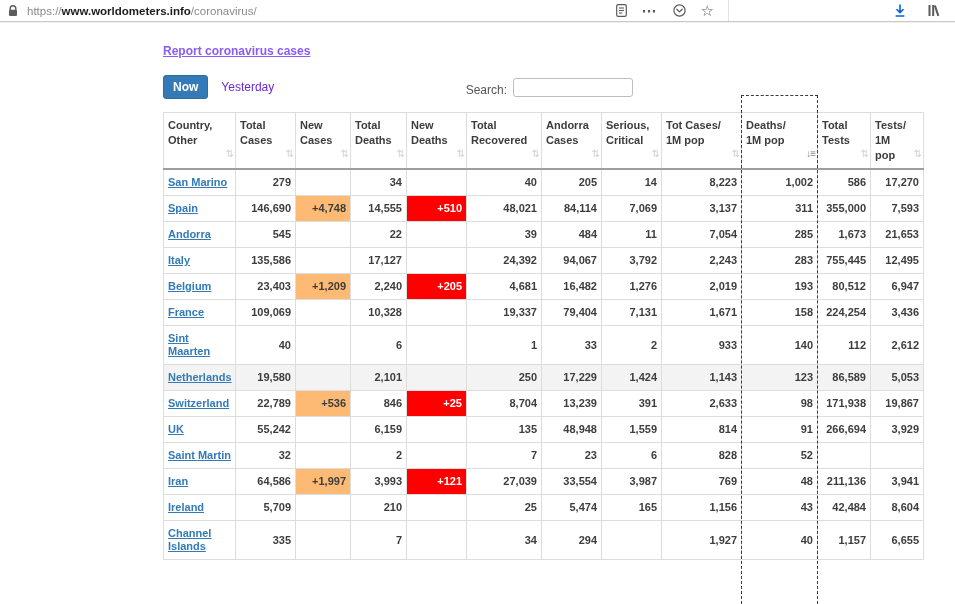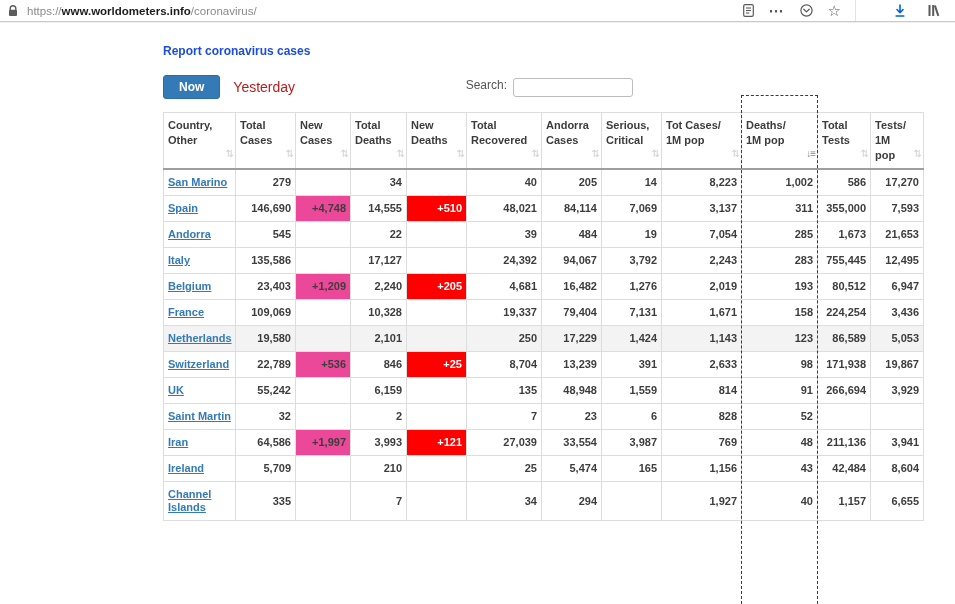--- a/index.html
+++ b/index.html
@@ -10,44 +10,44 @@
   }
 
   
   .topbar {
     position:absolute; top:0; left:0; width:955px; height:22px;
     background:#fff; border-bottom:1px solid #c9c9c9;
     box-shadow:0 1px 0 #f1f1f1;
     display:flex; align-items:center;
   }
   .locbar {
-    display:flex; align-items:center; width:856px; height:100%;
+    display:flex; align-items:center; width:729px; height:100%;
     border-right:1px solid #e2e2e2; padding:0 8px;
   }
   .url { font-size:11.5px; margin-left:9px; flex:1; white-space:nowrap; }
   .url .dim { color:#8a8a8a; }
   .url .strong { color:#1c1c1c; font-weight:700; }
   .loc-icons { display:flex; align-items:center; gap:15px; margin-right:6px; }
   .toolbar-icons { display:flex; align-items:center; gap:20px; margin-left:auto; margin-right:14px; }
   .icon-txt { color:#5a5a5a; font-size:14px; line-height:1; cursor:default; }
   .icon-dots { font-size:15px; font-weight:700; letter-spacing:1px; }
 
   
   .content { position:absolute; left:163px; top:22px; width:760px; }
   .report-link {
     display:inline-block; margin-top:22px; font-size:12px; font-weight:700;
-    color:#1d4ed8; cursor:pointer;
+    color:#8b5cf6; text-decoration:underline; cursor:pointer;
   }
   .controls { margin-top:16px; width:470px; display:flex; align-items:center; }
   .btn-now {
     background:#337ab7; color:#fff; border:1px solid #2e6da4; border-radius:3px;
-    font-size:12px; font-weight:600; padding:4px 15px; font-family:inherit; cursor:pointer;
-  }
-  .yesterday { margin-left:13px; color:#b91c1c; font-size:14px; }
-  .search-wrap { margin-left:auto; display:flex; align-items:flex-start; font-size:12px; color:#555; }
+    font-size:12px; font-weight:600; padding:4px 9px; font-family:inherit; cursor:pointer;
+  }
+  .yesterday { margin-left:13px; color:#6d28d9; font-size:12px; }
+  .search-wrap { margin-left:auto; display:flex; align-items:flex-end; font-size:12px; color:#555; }
   .search-input {
     margin-left:6px; width:120px; height:19px; border:1px solid #bdbdbd;
     border-radius:3px; font-family:inherit; font-size:11px; padding:0 4px;
   }
 
   
   table.cases {
     margin-top:13px; border-collapse:collapse; table-layout:fixed;
     width:760px; font-size:11px;
   }
@@ -60,21 +60,21 @@
     position:relative; vertical-align:top; line-height:15px; cursor:pointer;
     background:#fff;
   }
   td {
     border:1px solid #ddd; padding:6px 4px; color:#3d3d3d; font-weight:700;
     text-align:right; line-height:13px; background:#fff;
   }
   td.country { text-align:left; }
   td.country a { color:#337ab7; font-weight:700; text-decoration:underline; cursor:pointer; }
   tr.hl td { background:#f3f3f3; }
-  td.yellow { background:#ec4899; }
+  td.yellow { background:#fdba74; }
   td.red { background:#FF0000; color:#fff; }
   .sort-icon {
     position:absolute; right:2px; bottom:7px; font-size:10px;
     color:#cfcfcf; font-weight:400; letter-spacing:-1px;
   }
   .sort-icon.desc { color:#848484; }
 
   
   .col-select {
     position:absolute; left:741px; top:95px; width:77px; height:509px;
@@ -252,21 +252,21 @@
           <td>7,593</td>
         </tr>
         <tr>
           <td class="country"><a>Andorra</a></td>
           <td>545</td>
           <td></td>
           <td>22</td>
           <td></td>
           <td>39</td>
           <td>484</td>
-          <td>19</td>
+          <td>11</td>
           <td>7,054</td>
           <td>285</td>
           <td>1,673</td>
           <td>21,653</td>
         </tr>
         <tr>
           <td class="country"><a>Italy</a></td>
           <td>135,586</td>
           <td></td>
           <td>17,127</td>
@@ -300,20 +300,34 @@
           <td>10,328</td>
           <td></td>
           <td>19,337</td>
           <td>79,404</td>
           <td>7,131</td>
           <td>1,671</td>
           <td>158</td>
           <td>224,254</td>
           <td>3,436</td>
         </tr>
+        <tr>
+          <td class="country"><a>Sint Maarten</a></td>
+          <td>40</td>
+          <td></td>
+          <td>6</td>
+          <td></td>
+          <td>1</td>
+          <td>33</td>
+          <td>2</td>
+          <td>933</td>
+          <td>140</td>
+          <td>112</td>
+          <td>2,612</td>
+        </tr>
         <tr class="hl">
           <td class="country"><a>Netherlands</a></td>
           <td>19,580</td>
           <td></td>
           <td>2,101</td>
           <td></td>
           <td>250</td>
           <td>17,229</td>
           <td>1,424</td>
           <td>1,143</td>

